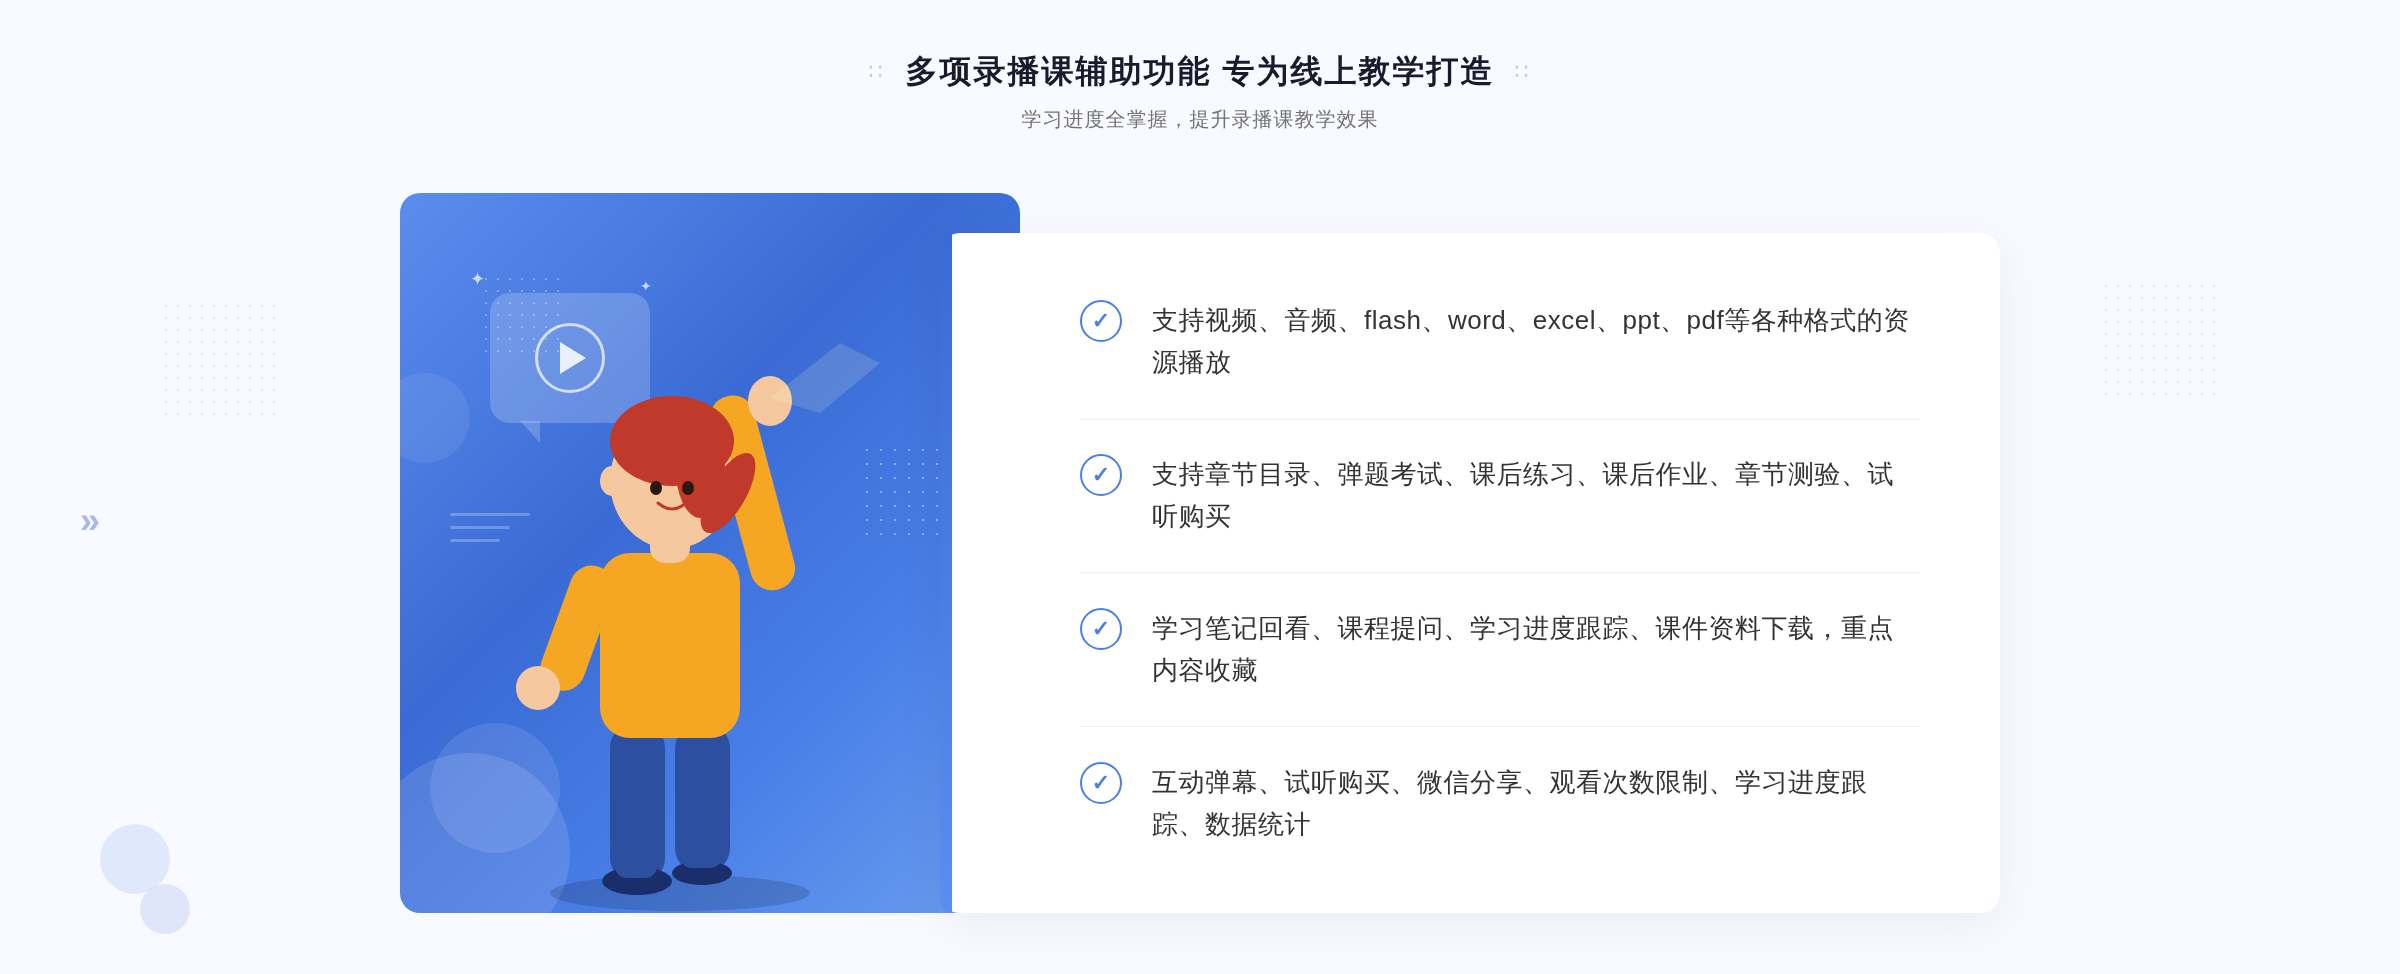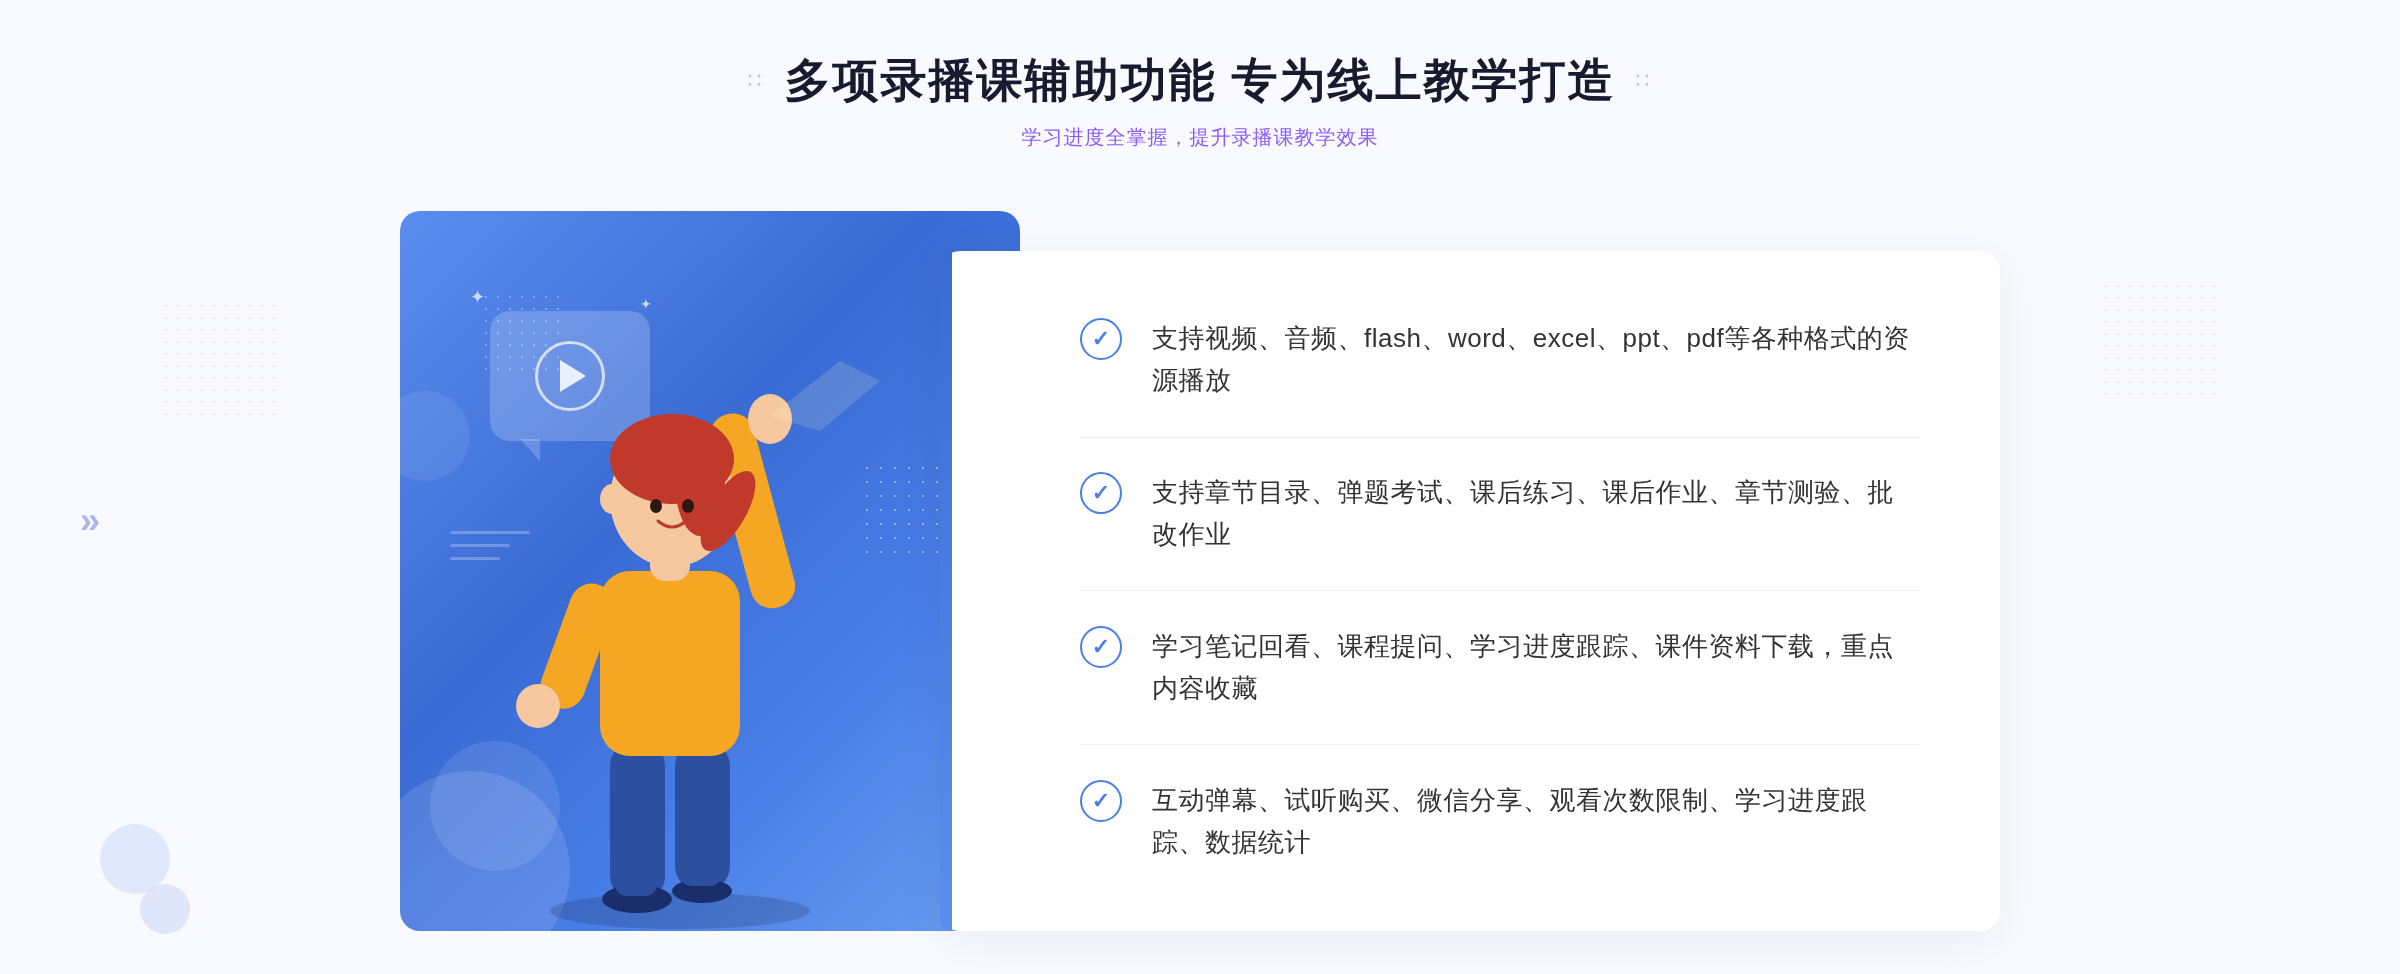--- a/index.html
+++ b/index.html
@@ -64,28 +64,28 @@
       align-items: center;
       justify-content: center;
       gap: 20px;
     }
     .header-dots-icon {
       color: #c0c8e8;
       font-size: 22px;
       letter-spacing: 3px;
     }
     .header-title {
-      font-size: 46px;
+      font-size: 32px;
       font-weight: 700;
       color: #1a1a2e;
       letter-spacing: 2px;
     }
     .header-subtitle {
       font-size: 20px;
-      color: #8b5cf6;
+      color: #737373;
       margin-top: 12px;
       letter-spacing: 1px;
     }
 
     
     .main-content {
       display: flex;
       width: 1600px;
       height: 760px;
       margin-top: 10px;
@@ -410,21 +410,21 @@
         </div>
         <span class="feature-text">支持视频、音频、flash、word、excel、ppt、pdf等各种格式的资源播放</span>
       </div>
 
       <div class="feature-divider"></div>
 
       <div class="feature-item">
         <div class="check-circle">
           <span class="check-mark">✓</span>
         </div>
-        <span class="feature-text">支持章节目录、弹题考试、课后练习、课后作业、章节测验、批改作业</span>
+        <span class="feature-text">支持章节目录、弹题考试、课后练习、课后作业、章节测验、试听购买</span>
       </div>
 
       <div class="feature-divider"></div>
 
       <div class="feature-item">
         <div class="check-circle">
           <span class="check-mark">✓</span>
         </div>
         <span class="feature-text">学习笔记回看、课程提问、学习进度跟踪、课件资料下载，重点内容收藏</span>
       </div>

